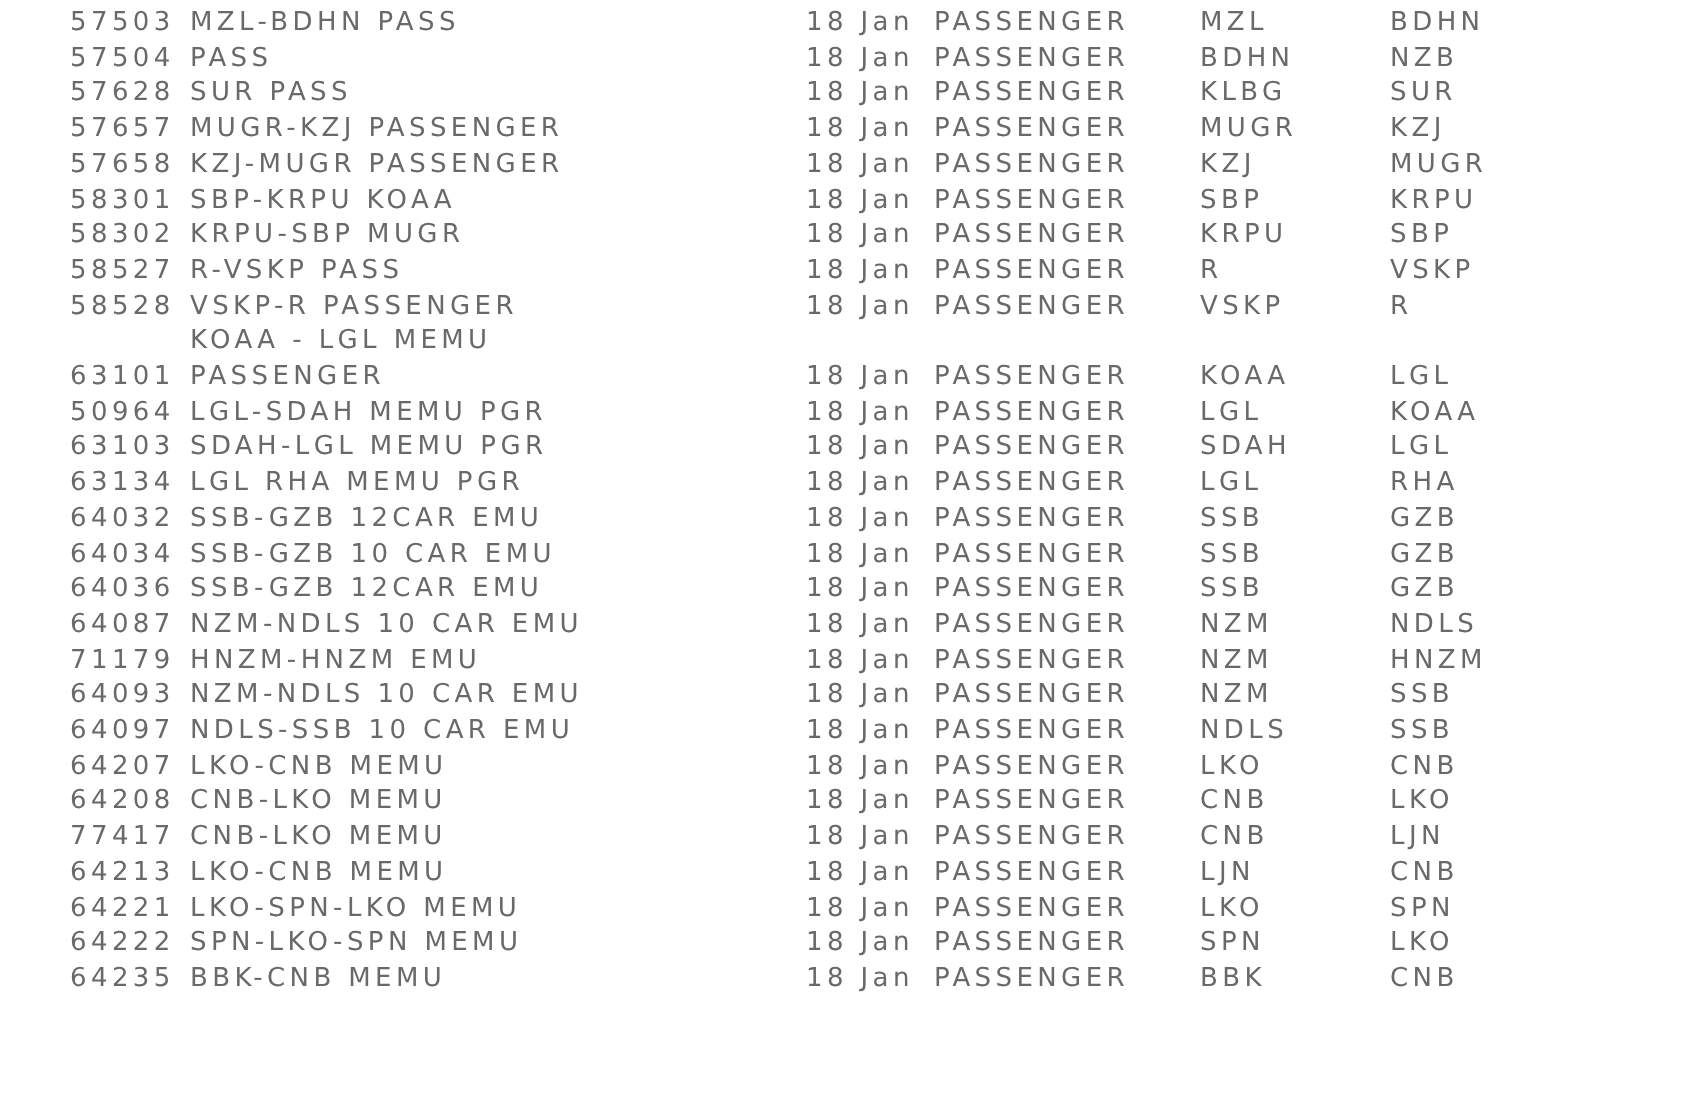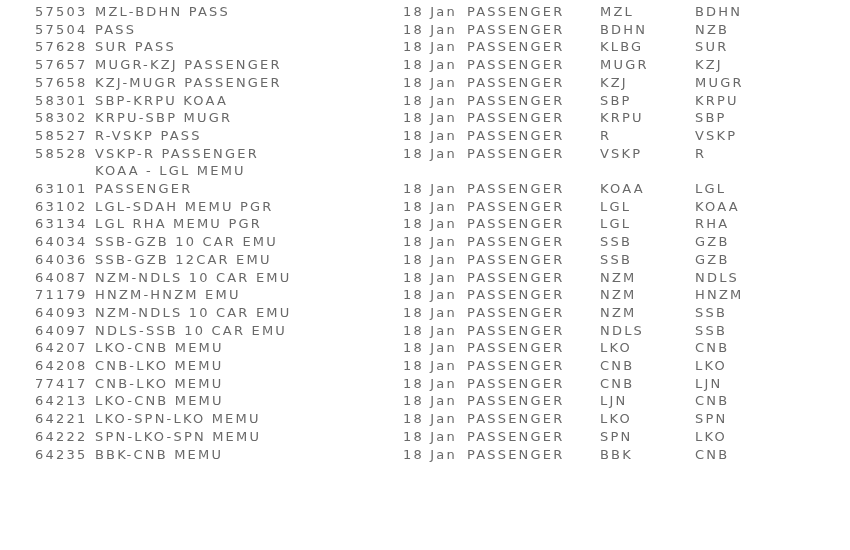--- a/index.html
+++ b/index.html
@@ -126,34 +126,50 @@
         <tr>
     <td>63101</td>
     <td>KOAA - LGL MEMU
 PASSENGER</td>
     <td>18 Jan</td>
     <td>PASSENGER</td>
     <td>KOAA</td>
     <td>LGL</td>
   </tr>
         <tr>
-    <td>63102</td>
+    <td>50964</td>
     <td>LGL-SDAH MEMU PGR</td>
     <td>18 Jan</td>
     <td>PASSENGER</td>
     <td>LGL</td>
     <td>KOAA</td>
+  </tr>
+        <tr>
+    <td>63103</td>
+    <td>SDAH-LGL MEMU PGR</td>
+    <td>18 Jan</td>
+    <td>PASSENGER</td>
+    <td>SDAH</td>
+    <td>LGL</td>
   </tr>
         <tr>
     <td>63134</td>
     <td>LGL RHA MEMU PGR</td>
     <td>18 Jan</td>
     <td>PASSENGER</td>
     <td>LGL</td>
     <td>RHA</td>
+  </tr>
+        <tr>
+    <td>64032</td>
+    <td>SSB-GZB 12CAR EMU</td>
+    <td>18 Jan</td>
+    <td>PASSENGER</td>
+    <td>SSB</td>
+    <td>GZB</td>
   </tr>
         <tr>
     <td>64034</td>
     <td>SSB-GZB 10 CAR EMU</td>
     <td>18 Jan</td>
     <td>PASSENGER</td>
     <td>SSB</td>
     <td>GZB</td>
   </tr>
         <tr>

